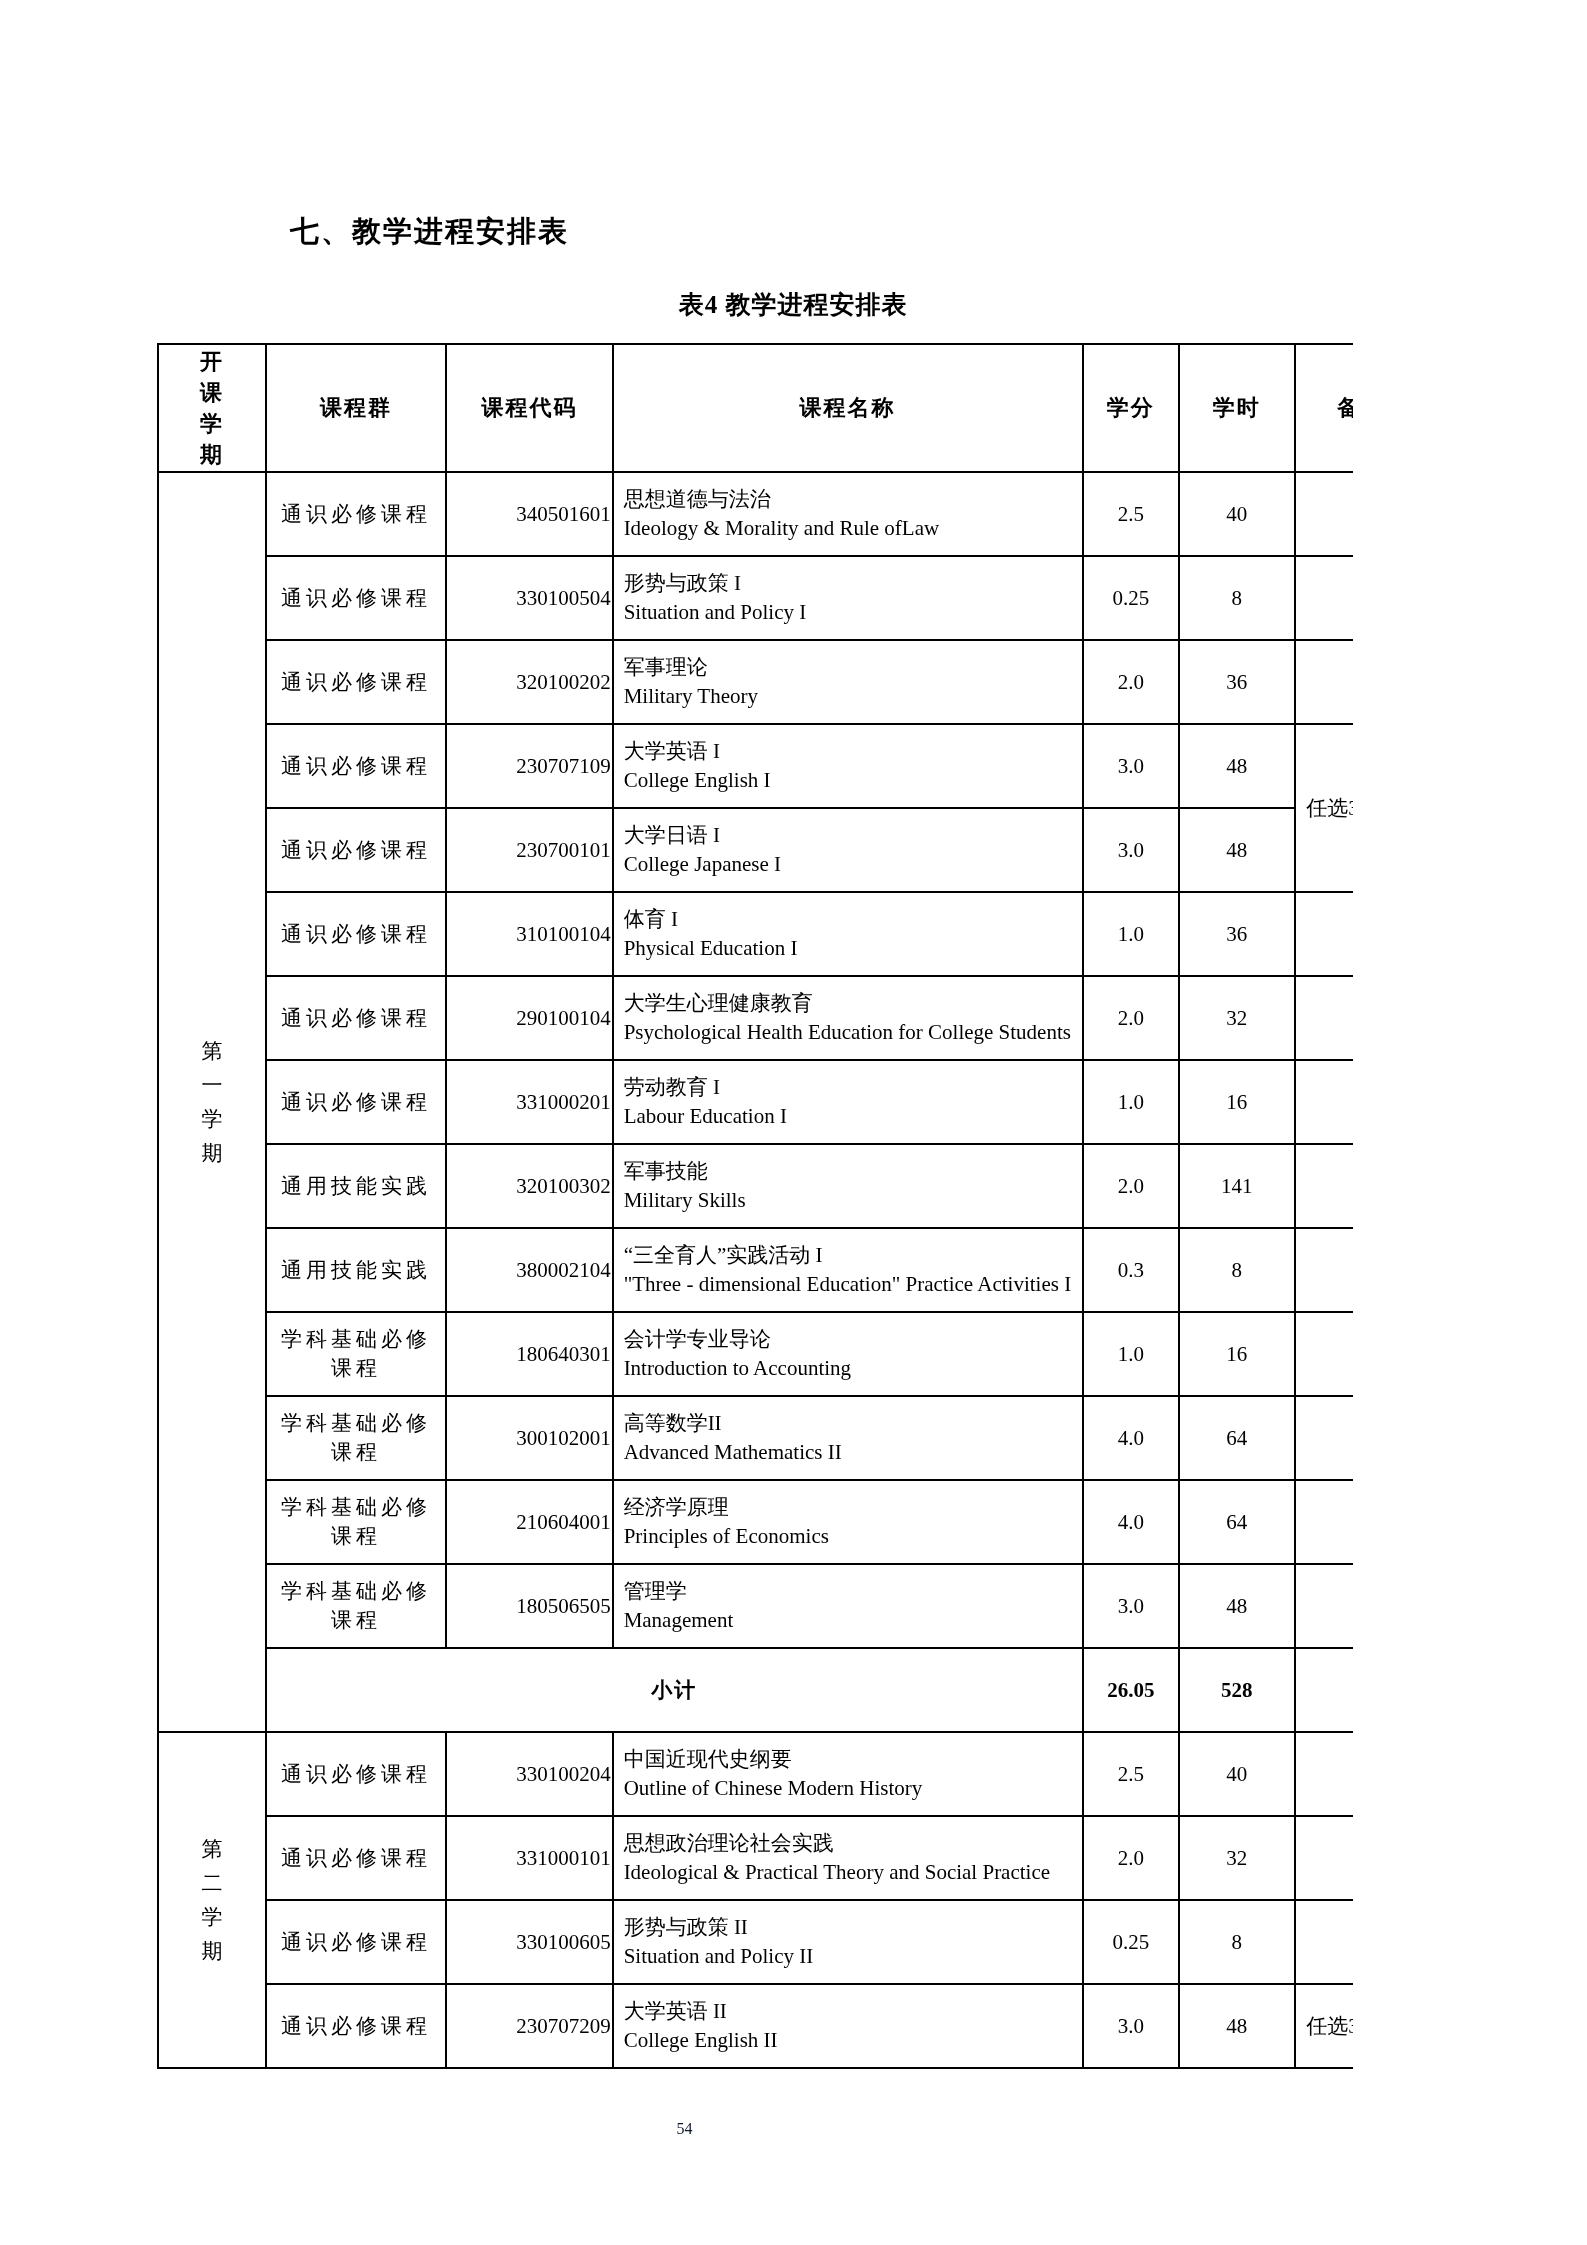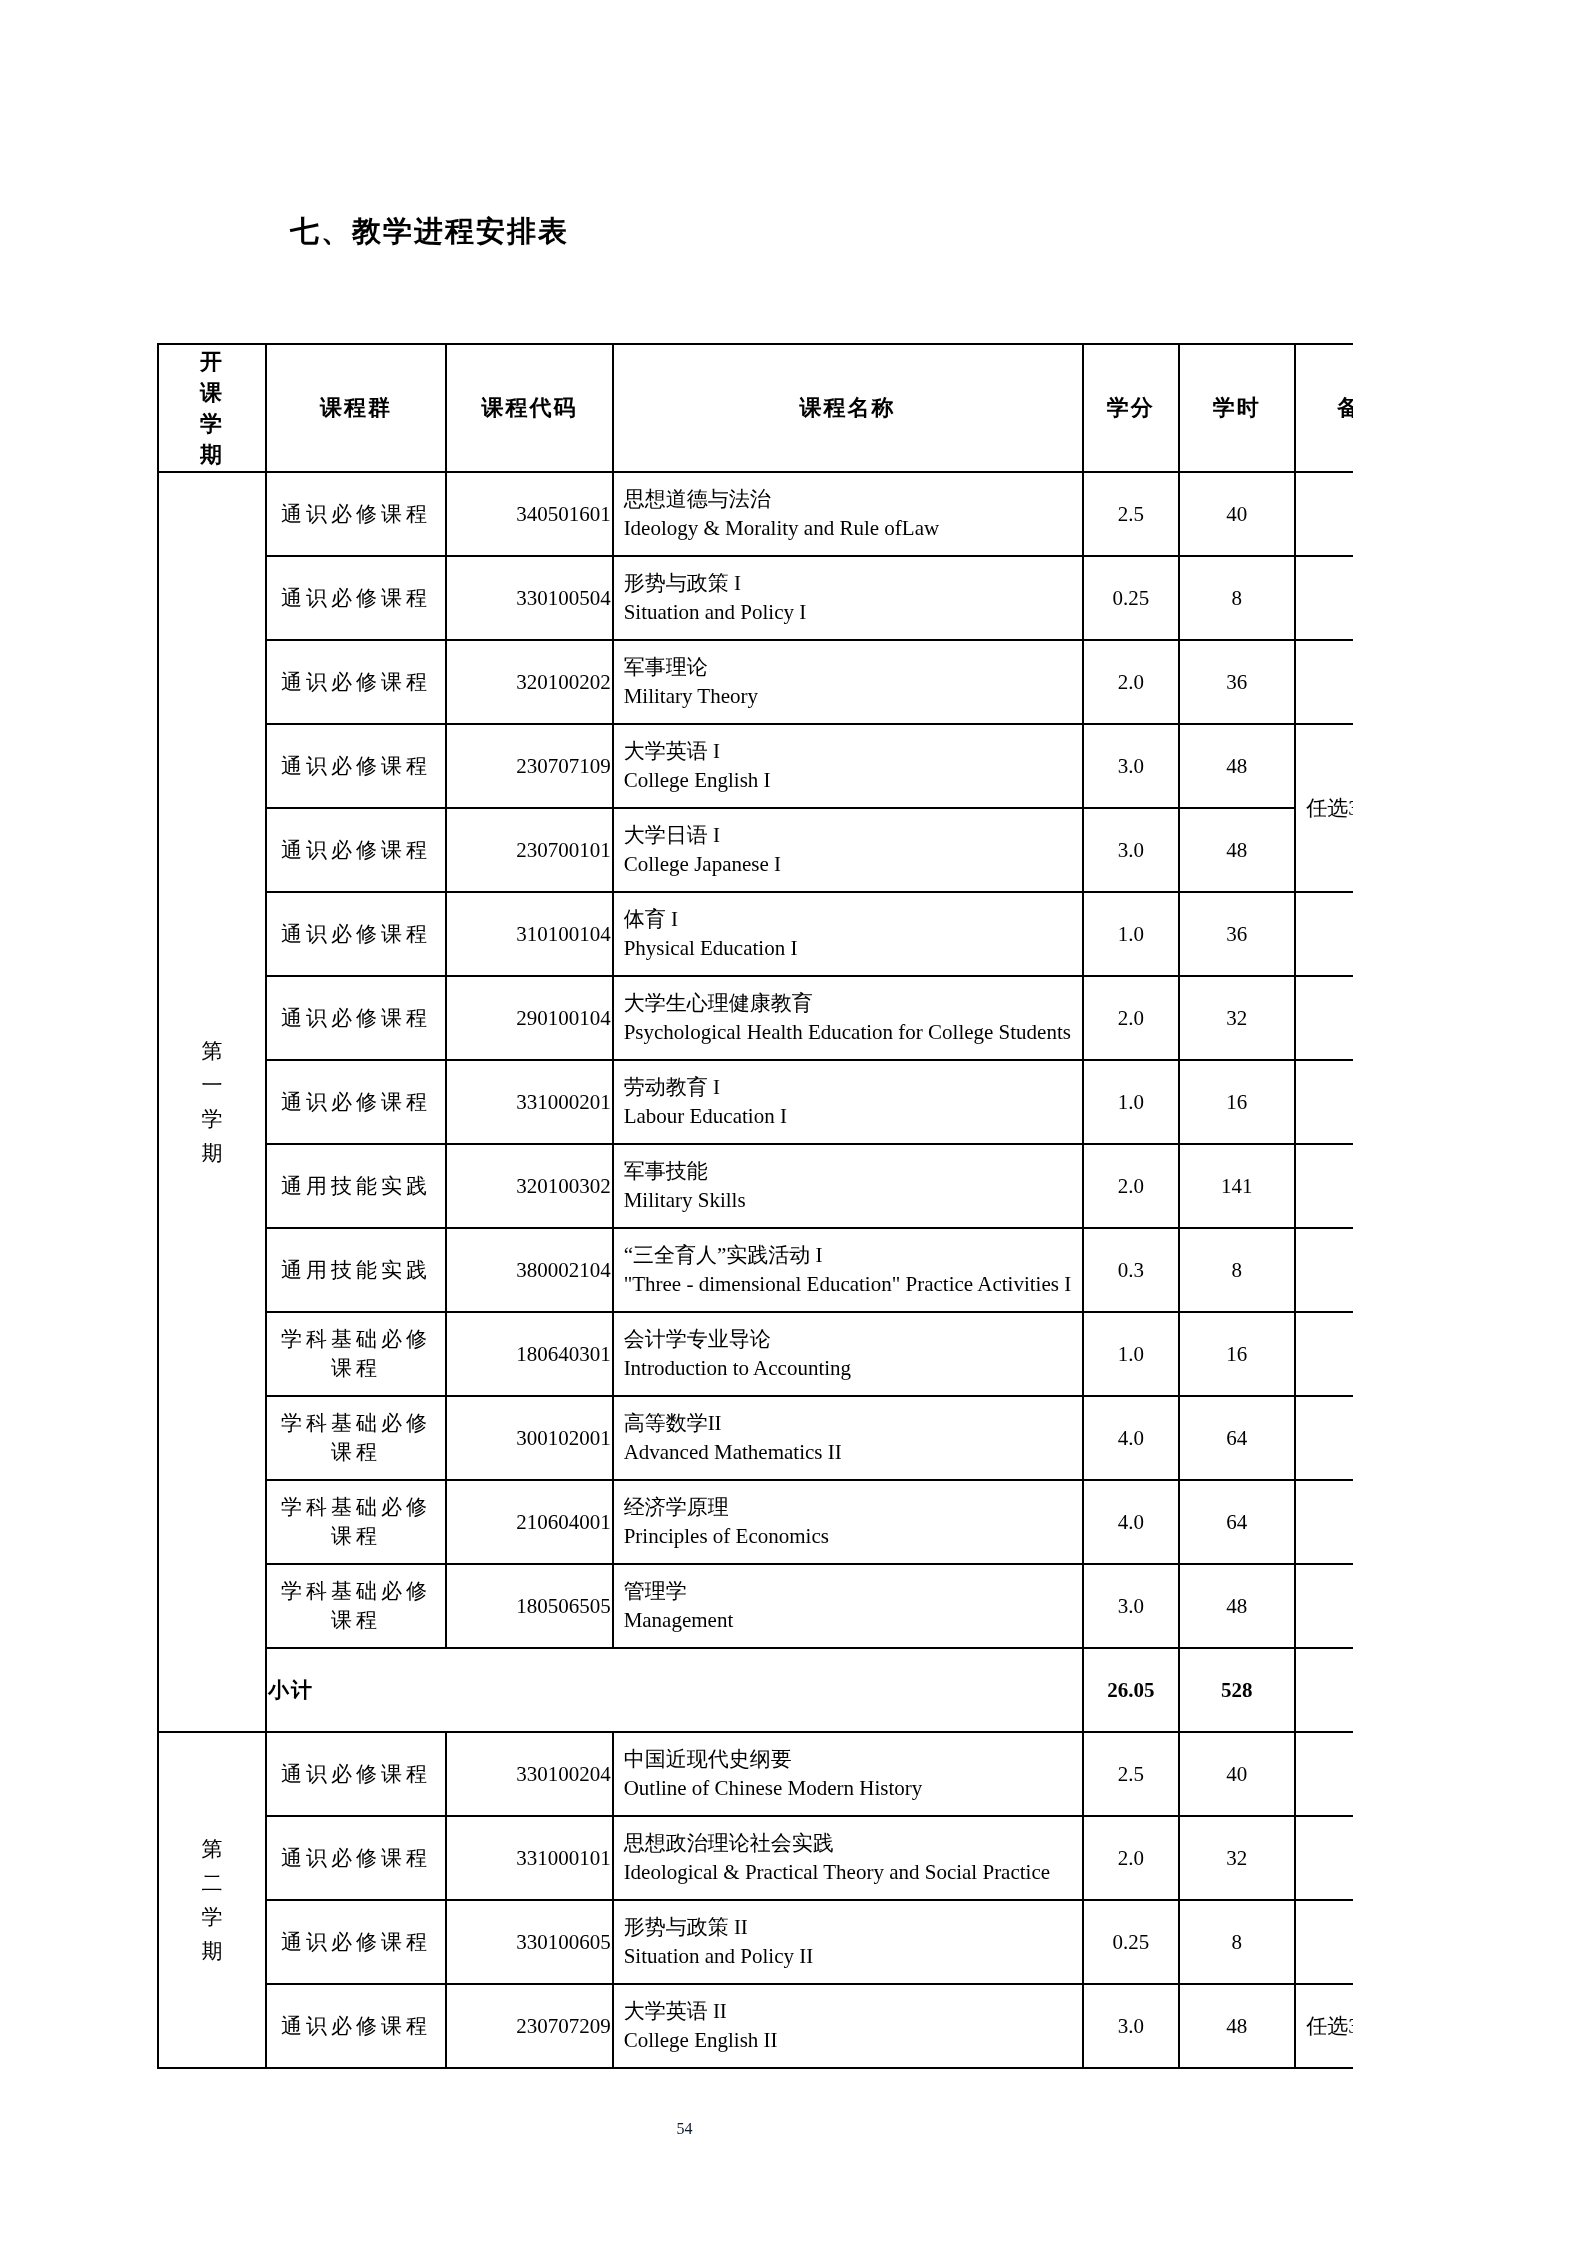--- a/index.html
+++ b/index.html
@@ -78,37 +78,39 @@
   .c-code { text-align: right; }
   .c-name { text-align: left; padding: 4px 10px; }
   .name-zh { line-height: 29px; }
   .name-en { line-height: 29px; text-align: justify; }
   .c-credits, .c-hours, .c-remark { text-align: center; margin-top: 24px; }
   .subtotal-row td {
     font-weight: bold;
     font-size: 22px;
   }
   .c-subtotal-label {
+    text-align: center;
     letter-spacing: 2px;
   }
   .page-number {
     position: absolute;
     top: 2120px;
     left: 8px;
     width: 100%;
     text-align: center;
     font-size: 16px;
     color: #0f172a;
   }
 </style>
 </head>
 <body>
 
 <div class="page">
   <h2 class="section-title">七、教学进程安排表</h2>
+  <div class="table-caption">表4 教学进程安排表</div>
 
   <table class="schedule">
     <colgroup>
       <col style="width:8.5%">
       <col style="width:14.2%">
       <col style="width:13.1%">
       <col style="width:37.0%">
       <col style="width:7.6%">
       <col style="width:9.1%">
       <col style="width:10.5%">

